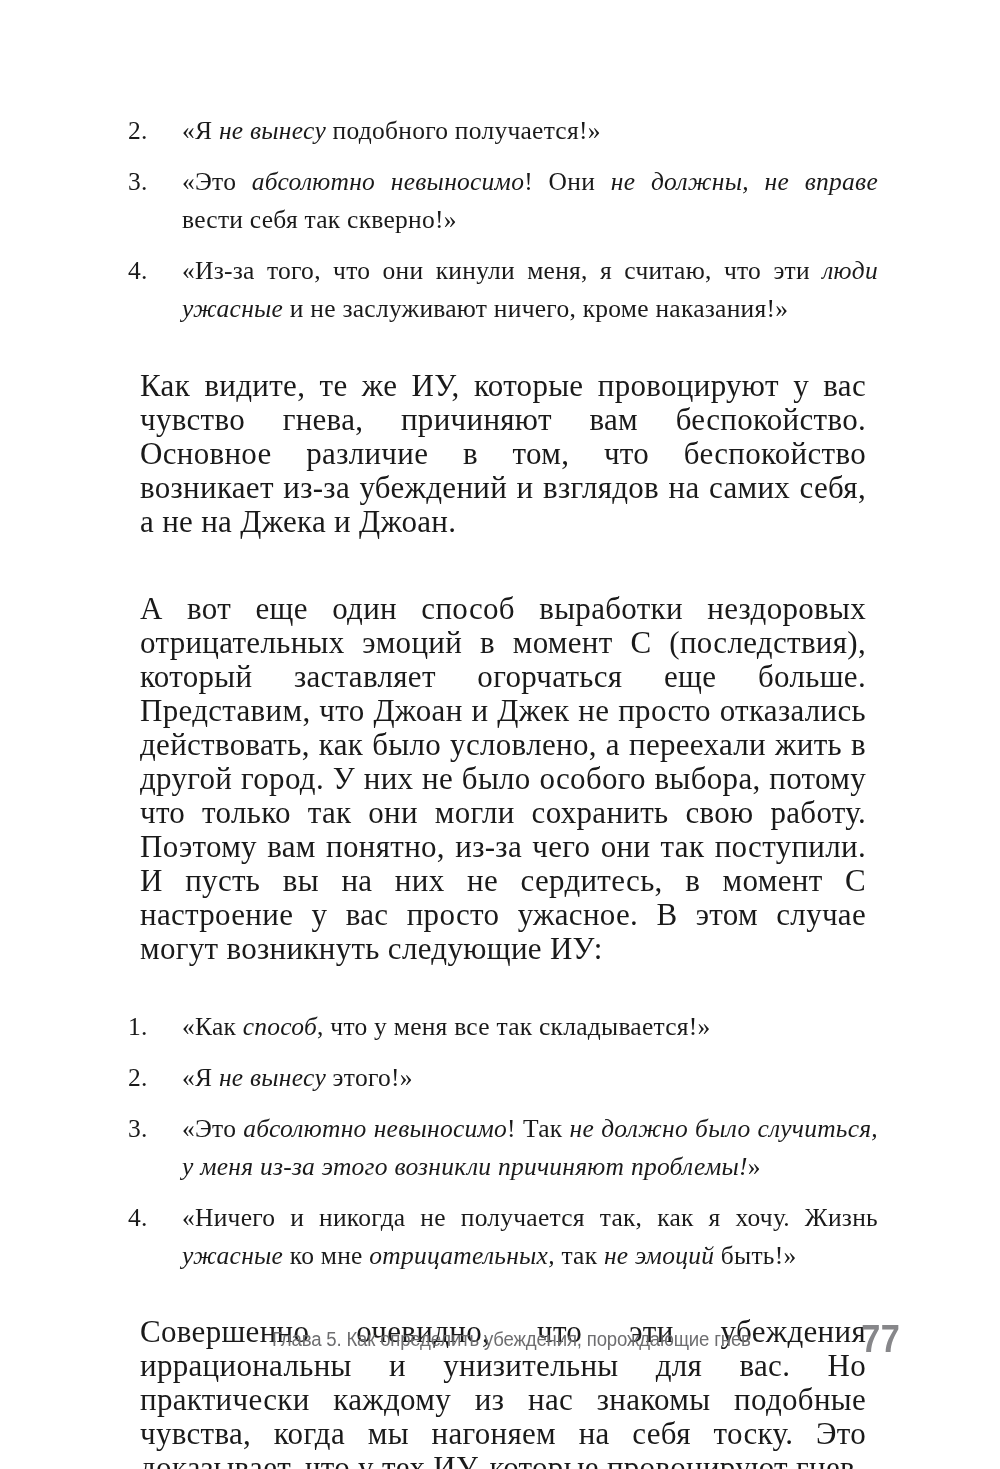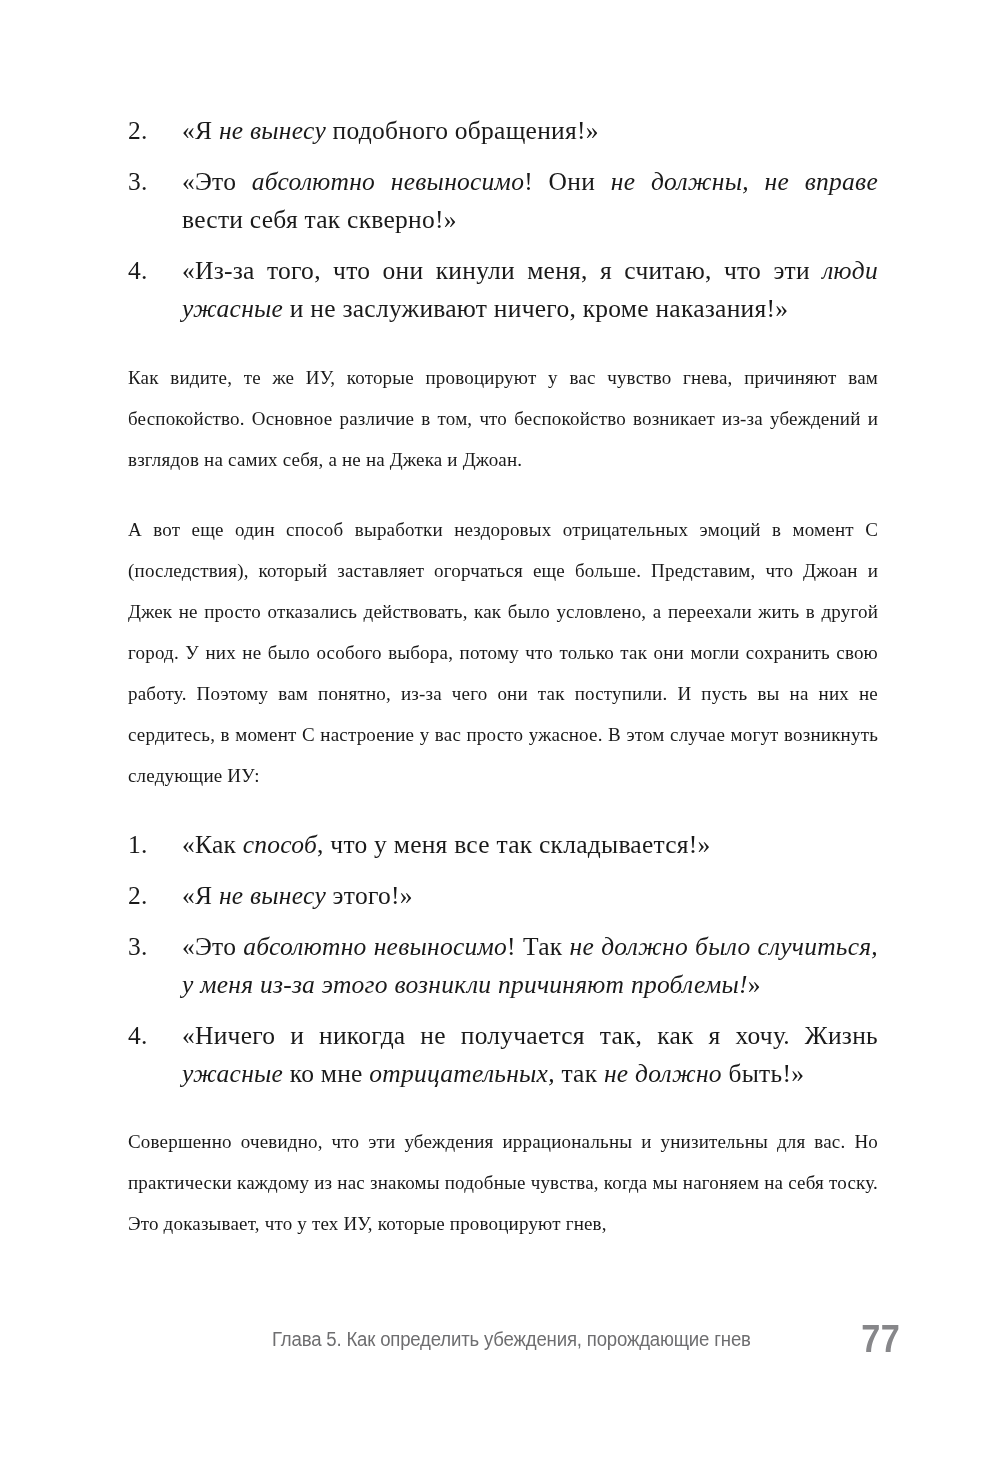--- a/index.html
+++ b/index.html
@@ -60,25 +60,25 @@
     font-size: 25.5px;
     line-height: 38px;
     text-align: left;
   }
   .num-item .itext {
     display: block;
   }
 
   
   .para {
-    font-size: 19px;
-    line-height: 41px;
+    font-size: 31px;
+    line-height: 34px;
     text-align: justify;
     text-justify: inter-word;
-    margin: 0;
+    margin: 12px;
     letter-spacing: 0.01em;
     hyphens: manual;
   }
 
   
   .gap-list-to-para { height: 29px; }
   .gap-para-to-para { height: 29px; }
   .gap-para-to-list { height: 30px; }
   .gap-list-to-para2 { height: 28px; }
 
@@ -124,21 +124,21 @@
 </head>
 <body>
 
 <div class="page">
 
   <div class="content">
 
     <ol class="num-list">
       <li class="num-item">
         <span class="marker">2.</span>
-        <span class="itext"><span>«Я </span><i>не вынесу</i><span> подобного обращения!»</span></span>
+        <span class="itext"><span>«Я </span><i>не вынесу</i><span> подобного получается!»</span></span>
       </li>
       <li class="num-item">
         <span class="marker">3.</span>
         <span class="itext"><span>«Это </span><i>абсолютно невыносимо</i><span>! Они </span><i>не должны, не вправе</i><span> вести себя так скверно!»</span></span>
       </li>
       <li class="num-item">
         <span class="marker">4.</span>
         <span class="itext"><span>«Из-за того, что они кинули меня, я считаю, что эти </span><i>люди ужасные</i><span> и не заслуживают ничего, кроме наказания!»</span></span>
       </li>
     </ol>
@@ -161,21 +161,21 @@
       <li class="num-item">
         <span class="marker">2.</span>
         <span class="itext"><span>«Я </span><i>не вынесу</i><span> этого!»</span></span>
       </li>
       <li class="num-item">
         <span class="marker">3.</span>
         <span class="itext"><span>«Это </span><i>абсолютно невыносимо</i><span>! Так </span><i>не должно было случиться, у меня из-за этого возникли причиняют проблемы!</i><span>»</span></span>
       </li>
       <li class="num-item">
         <span class="marker">4.</span>
-        <span class="itext"><span>«Ничего и никогда не получается так, как я хочу. Жизнь </span><i>ужасные</i><span> ко мне </span><i>отрицательных,</i><span> так </span><i>не должно</i><span> быть!»</span></span>
+        <span class="itext"><span>«Ничего и никогда не получается так, как я хочу. Жизнь </span><i>ужасные</i><span> ко мне </span><i>отрицательных,</i><span> так </span><i>не эмоций</i><span> быть!»</span></span>
       </li>
     </ol>
 
     <div class="gap-list-to-para2"></div>
 
     <p class="para">Совершенно очевидно, что эти убеждения иррациональны и унизительны для вас. Но практически каждому из нас знакомы подобные чувства, когда мы нагоняем на себя тоску. Это доказывает, что у тех ИУ, которые провоцируют гнев,</p>
 
   </div>
 
   <div class="footer">

